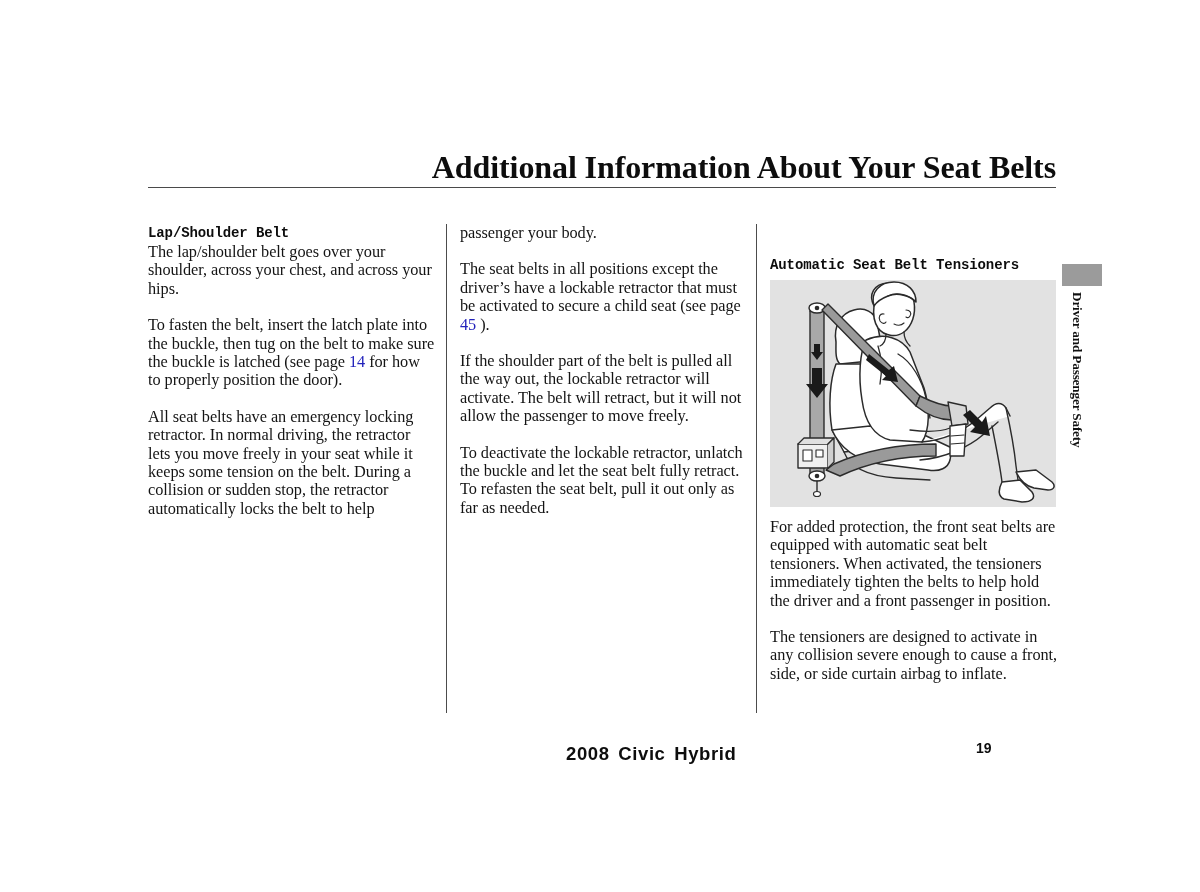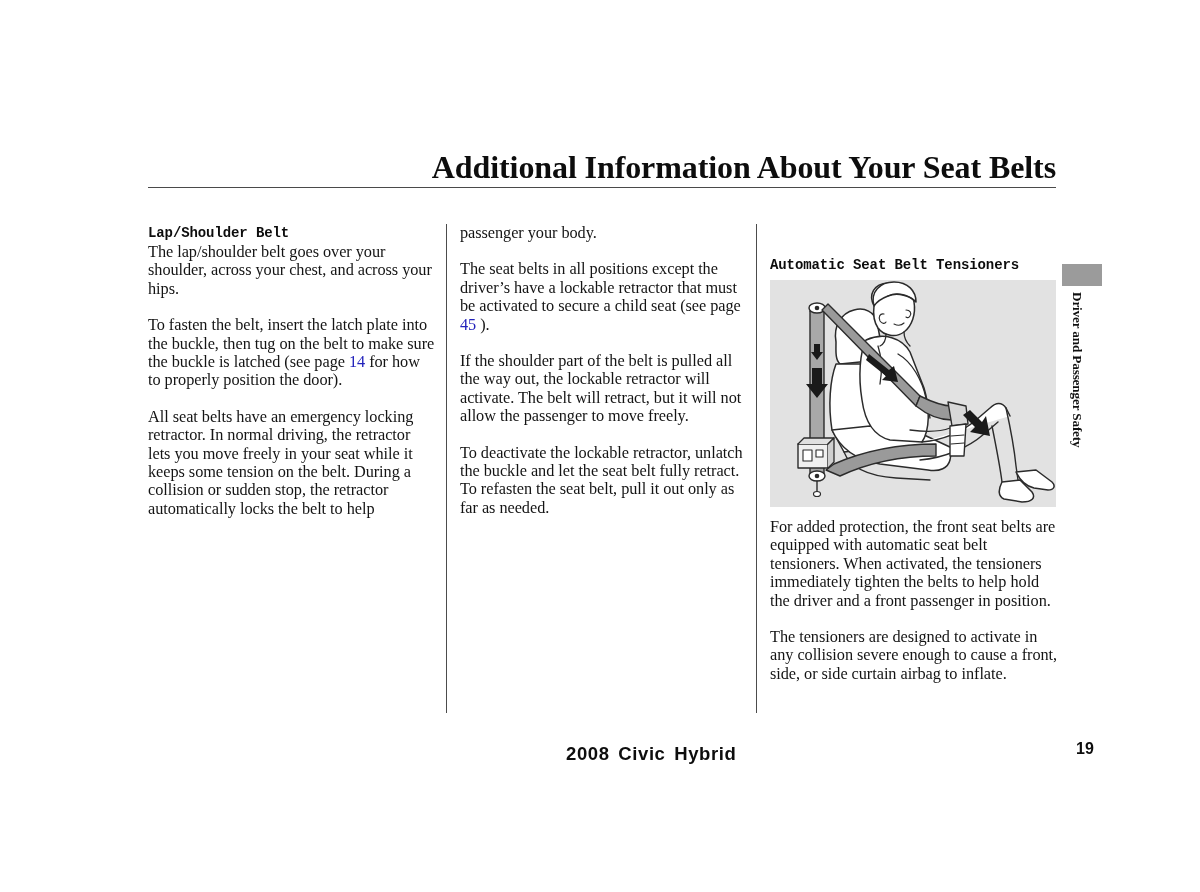--- a/index.html
+++ b/index.html
@@ -154,25 +154,25 @@
     font-family: "Liberation Sans", "DejaVu Sans", sans-serif;
     font-weight: bold;
     font-size: 18.5px;
     letter-spacing: 0.6px;
     color: #0d0d0d;
     word-spacing: 3px;
     margin-left: 48px;
   }
   .footer-pagenum {
     position: absolute;
-    left: 1076px;
+    left: 976px;
     top: 740px;
     font-family: "Liberation Sans", "DejaVu Sans", sans-serif;
     font-weight: bold;
-    font-size: 16px;
+    font-size: 14px;
     color: #0d0d0d;
   }
 </style>
 </head>
 <body>
 
 <div class="page">
 
   <div class="page-header">
     <div class="title">Additional Information About Your Seat Belts</div>

